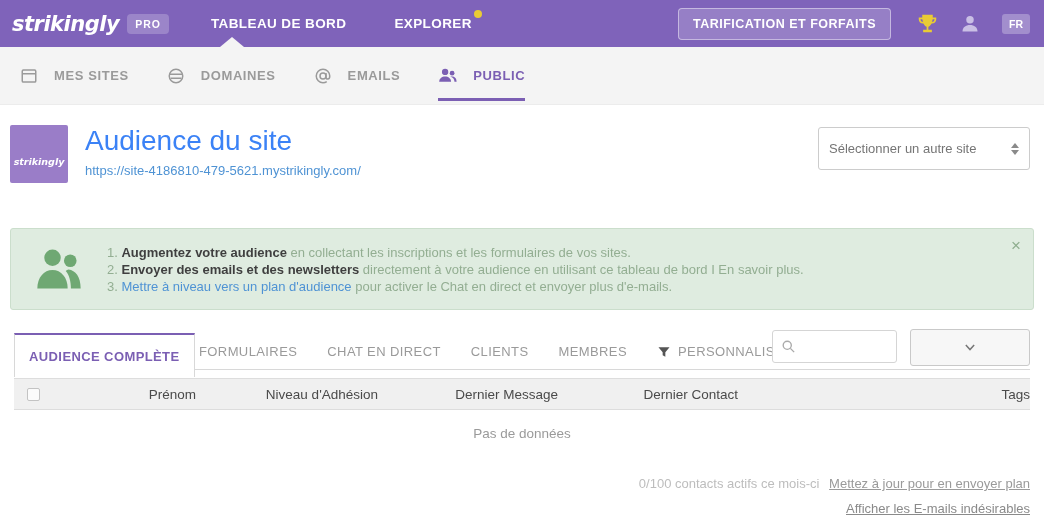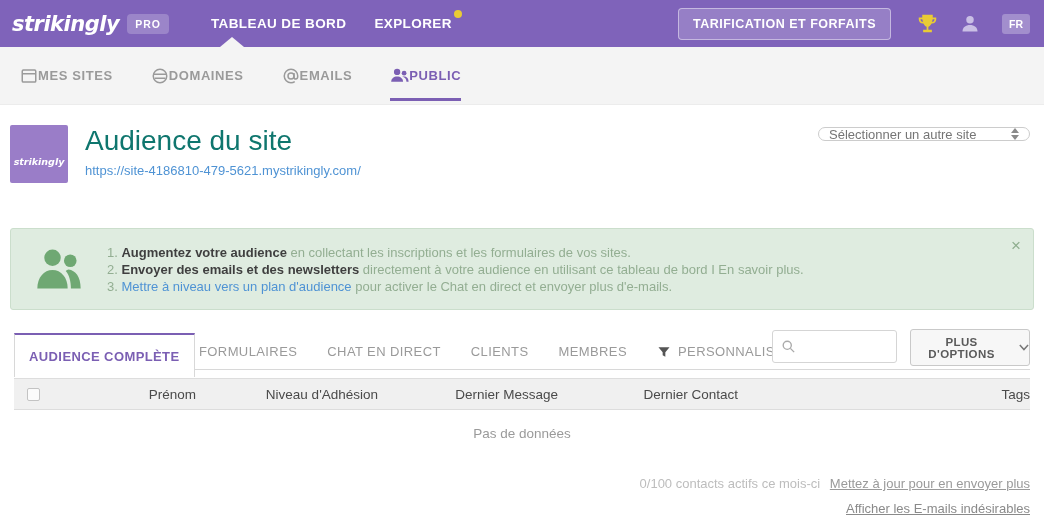--- a/index.html
+++ b/index.html
@@ -6,59 +6,59 @@
   html,body { width:1044px; height:528px; overflow:hidden; background:#fff;
     font-family:"Liberation Sans", sans-serif; }
 
   
   .topbar { position:relative; height:47px; background:#7f63ba; display:flex; align-items:center; }
   .logo-wrap { display:flex; align-items:center; margin-left:12px; }
   .logo { color:#fff; font-family:"DejaVu Sans", sans-serif; font-style:italic; font-weight:800;
     font-size:21px; letter-spacing:-0.5px; }
   .pro-badge { margin-left:8px; background:rgba(255,255,255,.22); color:#fff; font-size:10.5px;
     font-weight:bold; letter-spacing:1px; padding:4px 8px; border-radius:4px; }
-  .topnav { display:flex; align-items:center; margin-left:42px; gap:28px; }
+  .topnav { display:flex; align-items:center; margin-left:42px; gap:48px; }
   .topnav-item { position:relative; color:#fff; font-size:13.5px; font-weight:bold;
     letter-spacing:.4px; cursor:pointer; }
   .notif-dot { position:absolute; top:-6px; right:-10px; width:8px; height:8px; border-radius:50%;
     background:#e9cb35; }
   .nav-notch { position:absolute; bottom:0; left:220px; width:0; height:0;
     border-left:12px solid transparent; border-right:12px solid transparent;
     border-bottom:10px solid #f4f4f4; }
   .topbar-right { margin-left:auto; display:flex; align-items:center; margin-right:14px; }
   .pricing-btn { background:rgba(255,255,255,.18); border:1px solid rgba(255,255,255,.45);
     color:#fff; font-size:12.5px; font-weight:bold; letter-spacing:.5px; padding:8px 14px;
     border-radius:4px; cursor:pointer; font-family:"Liberation Sans", sans-serif; }
   .trophy { margin-left:26px; cursor:pointer; display:flex; }
   .account { margin-left:22px; cursor:pointer; display:flex; }
   .lang-badge { margin-left:22px; background:rgba(255,255,255,.28); color:#fff; font-size:10.5px;
     font-weight:bold; padding:4px 7px; border-radius:3px; cursor:pointer; }
 
   
   .subnav { height:58px; background:#f4f4f4; border-bottom:1px solid #ececec;
     display:flex; align-items:center; padding-left:20px; }
-  .subnav-item { position:relative; display:flex; align-items:center; gap:0; height:100%;
+  .subnav-item { position:relative; display:flex; align-items:center; gap:16px; height:100%;
     margin-right:38px; color:#9a9a9a; font-size:13px; font-weight:bold; letter-spacing:.6px;
     cursor:pointer; }
   .subnav-item svg { display:block; }
   .subnav-item.active { color:#7b5fb3; }
   .subnav-item.active .underline { position:absolute; bottom:3px; left:0; right:0; height:3px;
     background:#7b5fb3; }
 
   
   .site-header { position:relative; padding:20px 14px 0 10px; height:123px; background:#fff; }
   .avatar { position:absolute; left:10px; top:20px; width:58px; height:58px; background:#9a7dc8;
     border-radius:2px; display:flex; align-items:center; justify-content:center; }
   .avatar span { color:#fff; font-size:9.5px; font-family:"DejaVu Sans", sans-serif;
     font-style:italic; font-weight:bold; margin-top:14px; }
-  .site-title { margin-left:75px; font-size:28px; font-weight:300; color:#0f766e; }
+  .site-title { margin-left:75px; font-size:28px; font-weight:300; color:#3b82f6; }
   .site-url { margin-left:75px; margin-top:6px; font-size:13px; color:#4f93d4;
     text-decoration:none; display:inline-block; cursor:pointer; }
-  .site-select { position:absolute; right:14px; top:22px; width:212px; height:14px;
-    border:1px solid #cccccc; border-radius:15px; background:#fff; display:flex;
+  .site-select { position:absolute; right:14px; top:22px; width:212px; height:43px;
+    border:1px solid #cccccc; border-radius:3px; background:#fff; display:flex;
     align-items:center; padding:0 10px; cursor:pointer; }
   .site-select .sel-text { font-size:13px; color:#757575; flex:1; }
   .sel-arrows { display:flex; flex-direction:column; gap:2px; align-items:center; }
   .sel-arrows i { width:0; height:0; border-left:4px solid transparent; border-right:4px solid transparent; }
   .sel-arrows .up { border-bottom:5px solid #8a8a8a; }
   .sel-arrows .down { border-top:5px solid #8a8a8a; }
 
   
   .banner { position:relative; margin:0 10px; height:82px; background:#dfece0;
     border:1px solid #cbdecc; border-radius:3px; display:flex; align-items:center; }
@@ -222,21 +222,20 @@
     </span>
   </div>
   <div class="search-box">
     <svg width="15" height="15" viewBox="0 0 24 24" fill="none" stroke="#aaaaaa" stroke-width="2.2">
         <circle cx="10" cy="10" r="6.5"></circle>
         <line x1="15" y1="15" x2="21" y2="21"></line>
       </svg>
     <input type="text" style="">
   </div>
   <button class="more-btn">
-    <span>PLUS D'OPTIONS</span>
     <svg width="10" height="7" viewBox="0 0 12 8" fill="none" stroke="#777777" stroke-width="1.8">
         <polyline points="1,1 6,6.5 11,1"></polyline>
       </svg>
   </button>
 </div>
 
 <div class="table-head">
   <div class="th-cb">
       <div class="checkbox"></div>
     </div>
@@ -244,18 +243,18 @@
   <div class="th c2">Niveau d'Adhésion</div>
   <div class="th c3">Dernier Message</div>
   <div class="th c4">Dernier Contact</div>
   <div class="th c5">Tags</div>
 </div>
 <div class="empty-row">Pas de données</div>
 
 <div class="footer">
   <div>
     <span class="quota">0/100 contacts actifs ce mois-ci</span>
-    <span class="upgrade-link">Mettez à jour pour en envoyer plus</span>
+    <span class="upgrade-link">Mettez à jour pour en envoyer plan</span>
   </div>
   <div class="spam-line">
     <span class="spam-link">Afficher les E-mails indésirables</span>
   </div>
 </div>
 
 </body></html>

